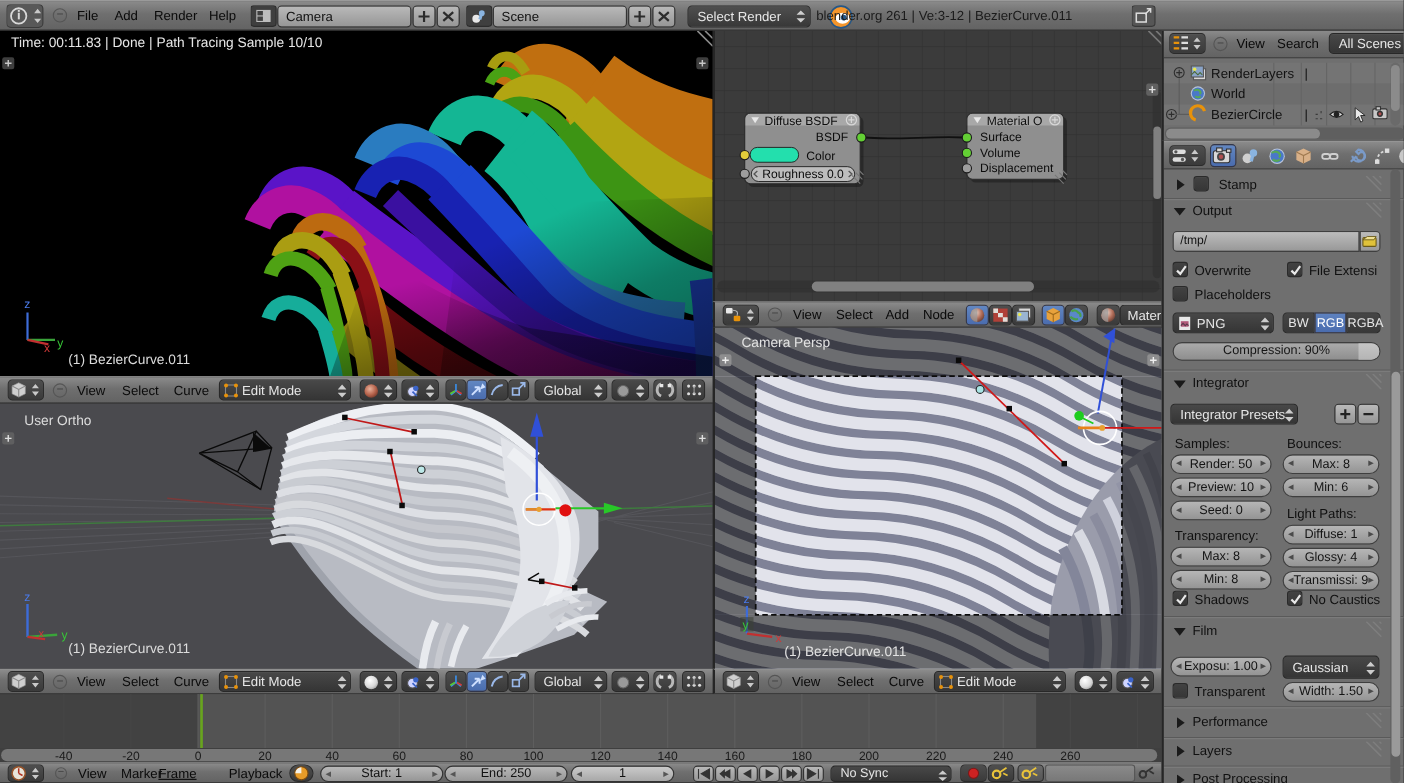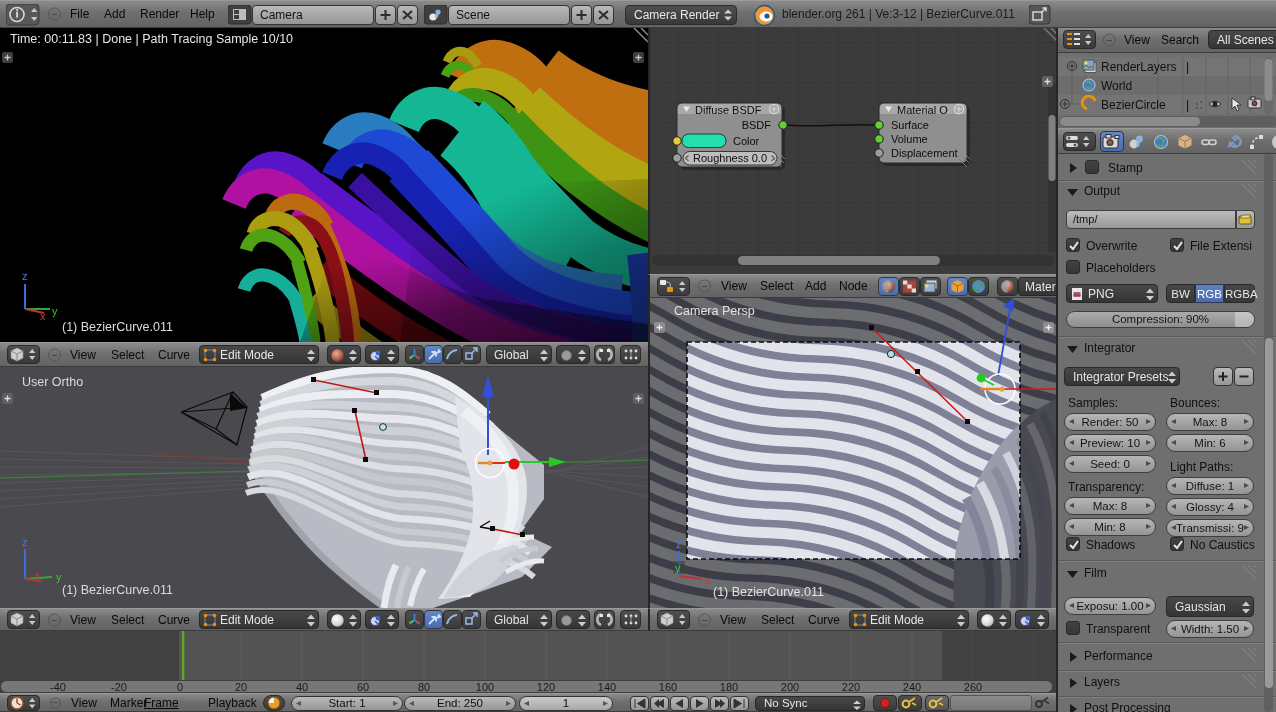--- a/index.html
+++ b/index.html
@@ -75,33 +75,33 @@
       <svg width="19" height="18" viewBox="0 0 19 18">
         <path d="M9.5 4v10M4.5 9h10" stroke="#2c2c2c" stroke-width="2"></path>
       </svg>
     </div>
  <div class="abs lit" style="left:593px;top:4px;width:21px;height:20px;">
       <svg width="19" height="18" viewBox="0 0 19 18">
         <path d="M5 5l9 8M14 5l-9 8" stroke="#2c2c2c" stroke-width="2"></path>
       </svg>
     </div>
  <div class="dd" style="left:625px;top:4px;width:112px;height:20px;">
-  <span style="position:absolute;left:8px;top:2px;">Camera Render</span>
+  <span style="position:absolute;left:8px;top:2px;">Select Render</span>
   <svg class="ar" viewBox="0 0 8 12">
         <path d="M0 4.5l4-4 4 4z M0 7.5l4 4 4-4z" fill="#cfcfcf"></path>
       </svg>
  </div>
  <svg class="abs" style="left:753px;top:3px;" width="23" height="23" viewBox="0 0 23 23">
   <circle cx="11.5" cy="11.5" r="10" fill="#f4952b"></circle>
   <circle cx="11.5" cy="11.5" r="9.9" fill="none" stroke="#265787" stroke-width="1.5"></circle>
   <ellipse cx="13" cy="12.5" rx="6.5" ry="5" fill="#fff"></ellipse>
       <circle cx="14" cy="12" r="2.6" fill="#265787"></circle>
   <path d="M2 9 L10 8 L4 13 Z" fill="#f4952b"></path>
  </svg>
- <span class="mn" style="left:782px;color:#1b1b1b;">blender.org 261 | Ve:3-12 | BezierCurve.011</span>
+ <span class="mn" style="left:742px;color:#1b1b1b;">blender.org 261 | Ve:3-12 | BezierCurve.011</span>
  <svg class="abs" style="left:1029px;top:4px;" width="22" height="20" viewBox="0 0 22 20">
   <rect x="0" y="0" width="21" height="19" rx="3" fill="#565656" stroke="#383838"></rect>
   <rect x="4" y="7" width="9" height="8" fill="none" stroke="#dcdcdc" stroke-width="1.4"></rect>
   <path d="M12 8 L17 3 M13.5 3h3.5v3.5" fill="none" stroke="#dcdcdc" stroke-width="1.4"></path>
  </svg>
 </div>
 
 <div class="abs" id="renderview" style="left:0;top:28px;width:648px;height:314px;background:#000;overflow:hidden;">
 <svg width="648" height="314" viewBox="0 0 648 314" style="position:absolute;left:0;top:0;">
  <defs>

